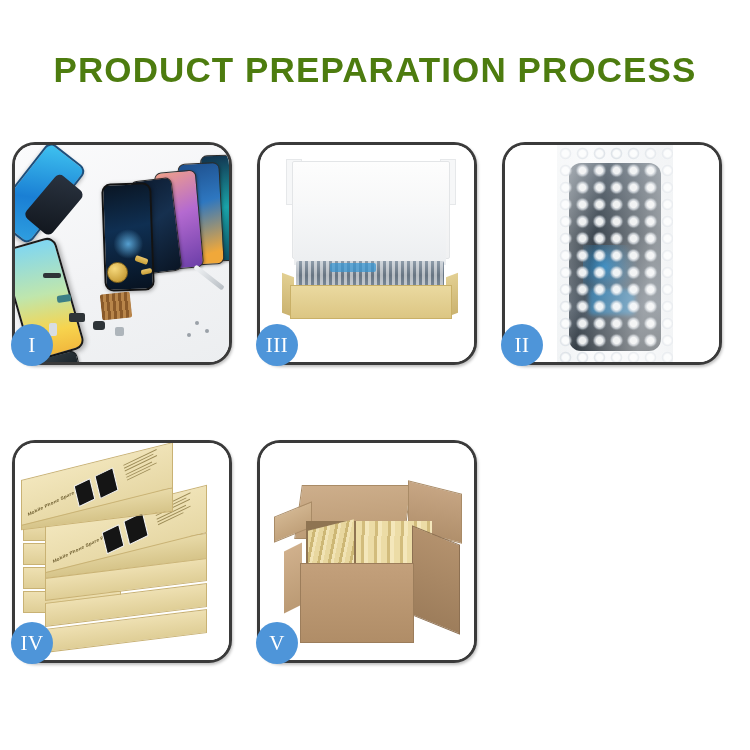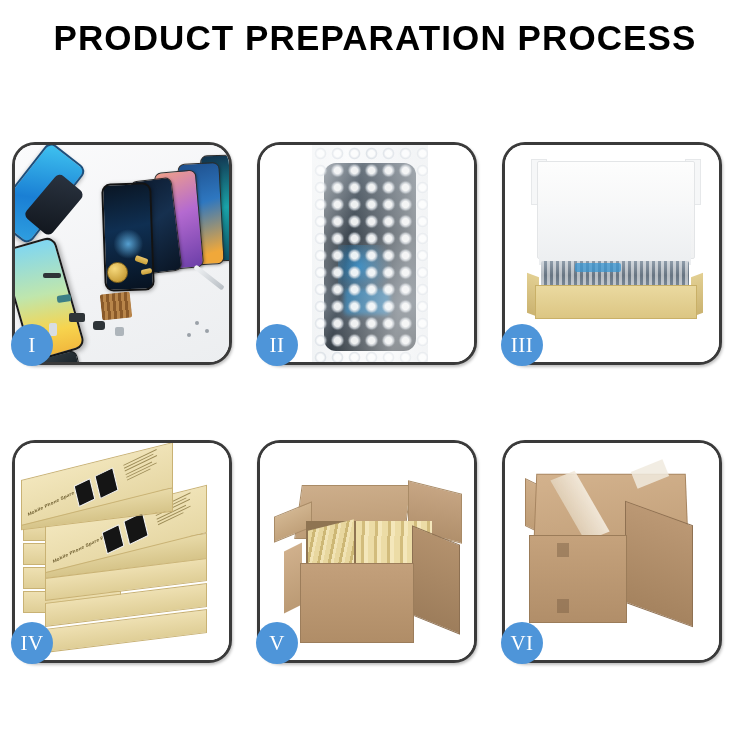--- a/index.html
+++ b/index.html
@@ -12,25 +12,25 @@
   #page {
     position: relative;
     width: 750px; height: 750px;
     background: #ffffff;
   }
 
   
   .header { position: absolute; left: 0; top: 0; width: 750px; text-align: center; }
   .title {
     margin: 0;
-    padding-top: 18px;
+    padding-top: 50px;
     font-size: 35px;
     font-weight: bold;
     letter-spacing: 1.1px;
-    color: #000000;
+    color: #4d7c0f;
     font-family: "Liberation Sans", sans-serif;
     white-space: nowrap;
   }
   .subtitle {
     margin: 0;
     padding-top: 9px;
     font-size: 15.3px;
     color: #242424;
     letter-spacing: .1px;
     white-space: nowrap;
@@ -255,42 +255,42 @@
         <div class="part" style="left:100px;top:182px;width:9px;height:9px;background:#aeb5bb;"></div>
         <div class="part" style="left:180px;top:176px;width:4px;height:4px;border-radius:50%;background:#9aa1a8;"></div>
         <div class="part" style="left:190px;top:184px;width:4px;height:4px;border-radius:50%;background:#9aa1a8;"></div>
         <div class="part" style="left:172px;top:188px;width:4px;height:4px;border-radius:50%;background:#9aa1a8;"></div>
       </div>
       <div class="badge">I</div>
     </div>
 
     <div class="panel">
       <div class="panel-photo">
-        <div class="p2-bg"></div>
-        <div class="wrapsheet"></div>
-        <div class="phone-in"></div>
-        <div class="bubbles"></div>
-        <div class="bub-sheen"></div>
-      </div>
-      <div class="badge">II</div>
-    </div>
-
-    <div class="panel">
-      <div class="panel-photo">
         <div class="p3-bg"></div>
         <div class="m-lidflapL"></div>
         <div class="m-lidflapR"></div>
         <div class="m-lidback"></div>
         <div class="m-inner"></div>
         <div class="m-items"></div>
         <div class="m-baseL"></div>
         <div class="m-baseR"></div>
         <div class="m-base"></div>
       </div>
       <div class="badge">III</div>
+    </div>
+
+    <div class="panel">
+      <div class="panel-photo">
+        <div class="p2-bg"></div>
+        <div class="wrapsheet"></div>
+        <div class="phone-in"></div>
+        <div class="bubbles"></div>
+        <div class="bub-sheen"></div>
+      </div>
+      <div class="badge">II</div>
     </div>
 
     <div class="panel">
       <div class="panel-photo">
         <div class="p4-bg"></div>
 
         <div class="kbox kb-front" style="left:8px;top:148px;width:96px;height:20px;"></div>
         <div class="kbox kb-front" style="left:8px;top:124px;width:96px;height:20px;"></div>
         <div class="kbox kb-front" style="left:8px;top:100px;width:96px;height:20px;"></div>
         <div class="kbox kb-front" style="left:8px;top:76px;width:96px;height:20px;"></div>
@@ -341,29 +341,15 @@
         <div class="c-inner"></div>
         <div class="c-contentB"></div>
         <div class="c-contentA"></div>
         <div class="c-leftedge"></div>
         <div class="c-rightface"></div>
         <div class="c-front"></div>
       </div>
       <div class="badge">V</div>
     </div>
 
-    <div class="panel">
-      <div class="panel-photo">
-        <div class="p6-bg"></div>
-        <div class="s-topL"></div>
-        <div class="s-top"></div>
-        <div class="s-tape"></div>
-        <div class="s-tape2"></div>
-        <div class="s-right"></div>
-        <div class="s-front"></div>
-        <div class="s-notch" style="left:52px;top:100px;"></div>
-        <div class="s-notch" style="left:52px;top:156px;"></div>
-      </div>
-      <div class="badge">VI</div>
-    </div>
 
   </div>
 </div>
 
 </body></html>

